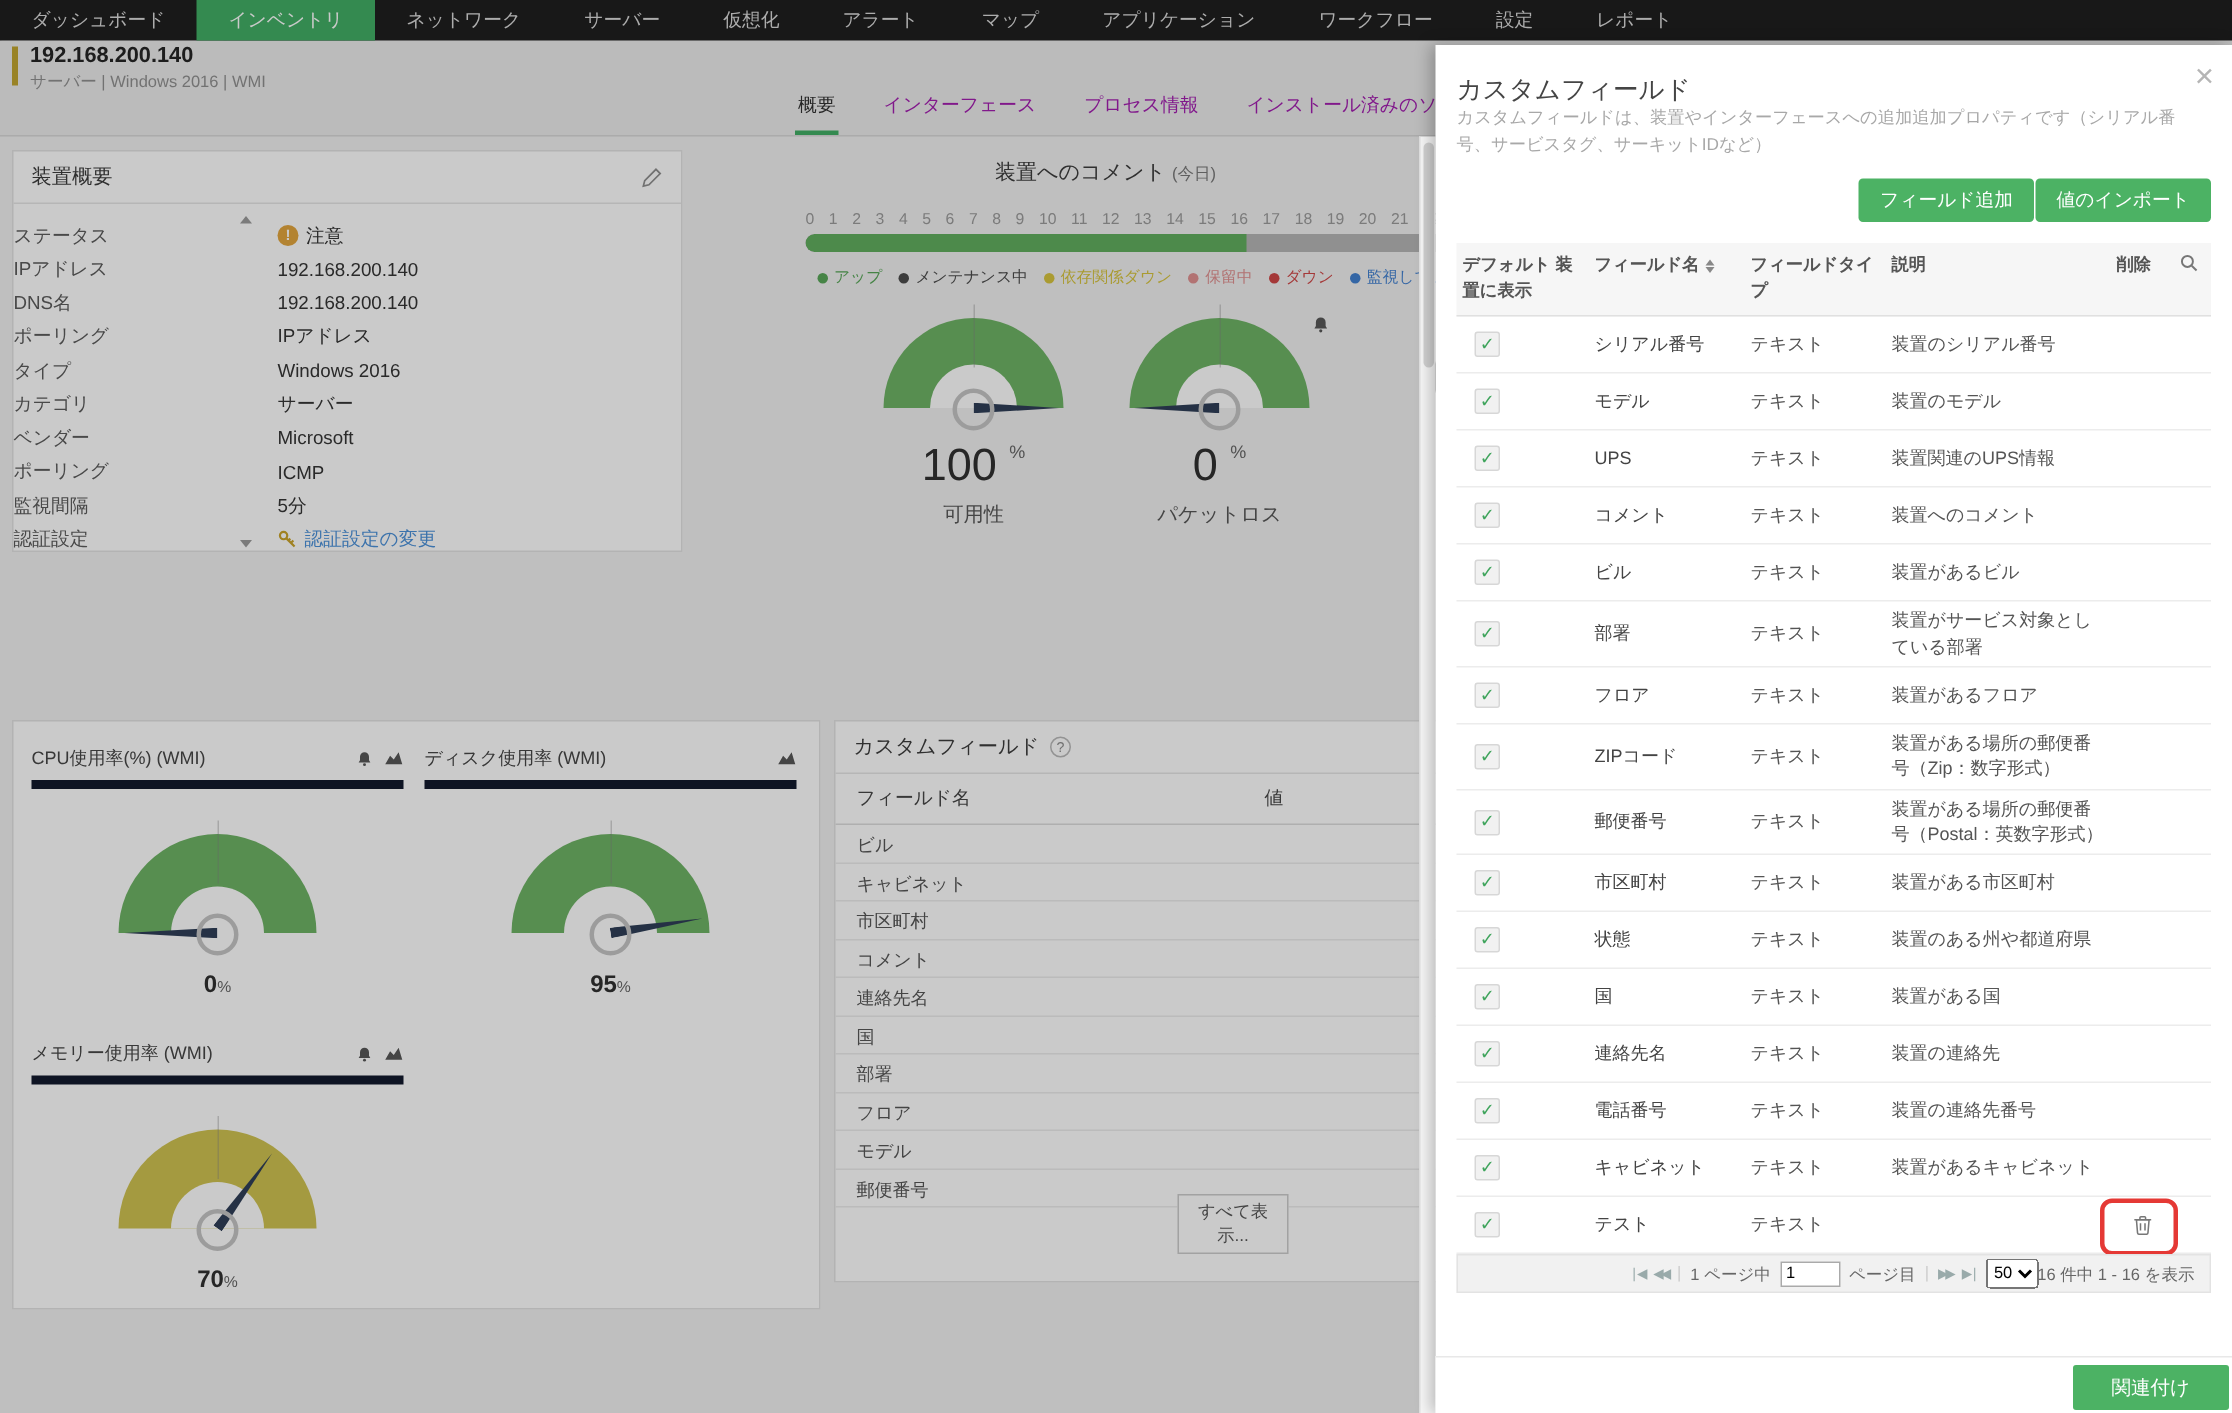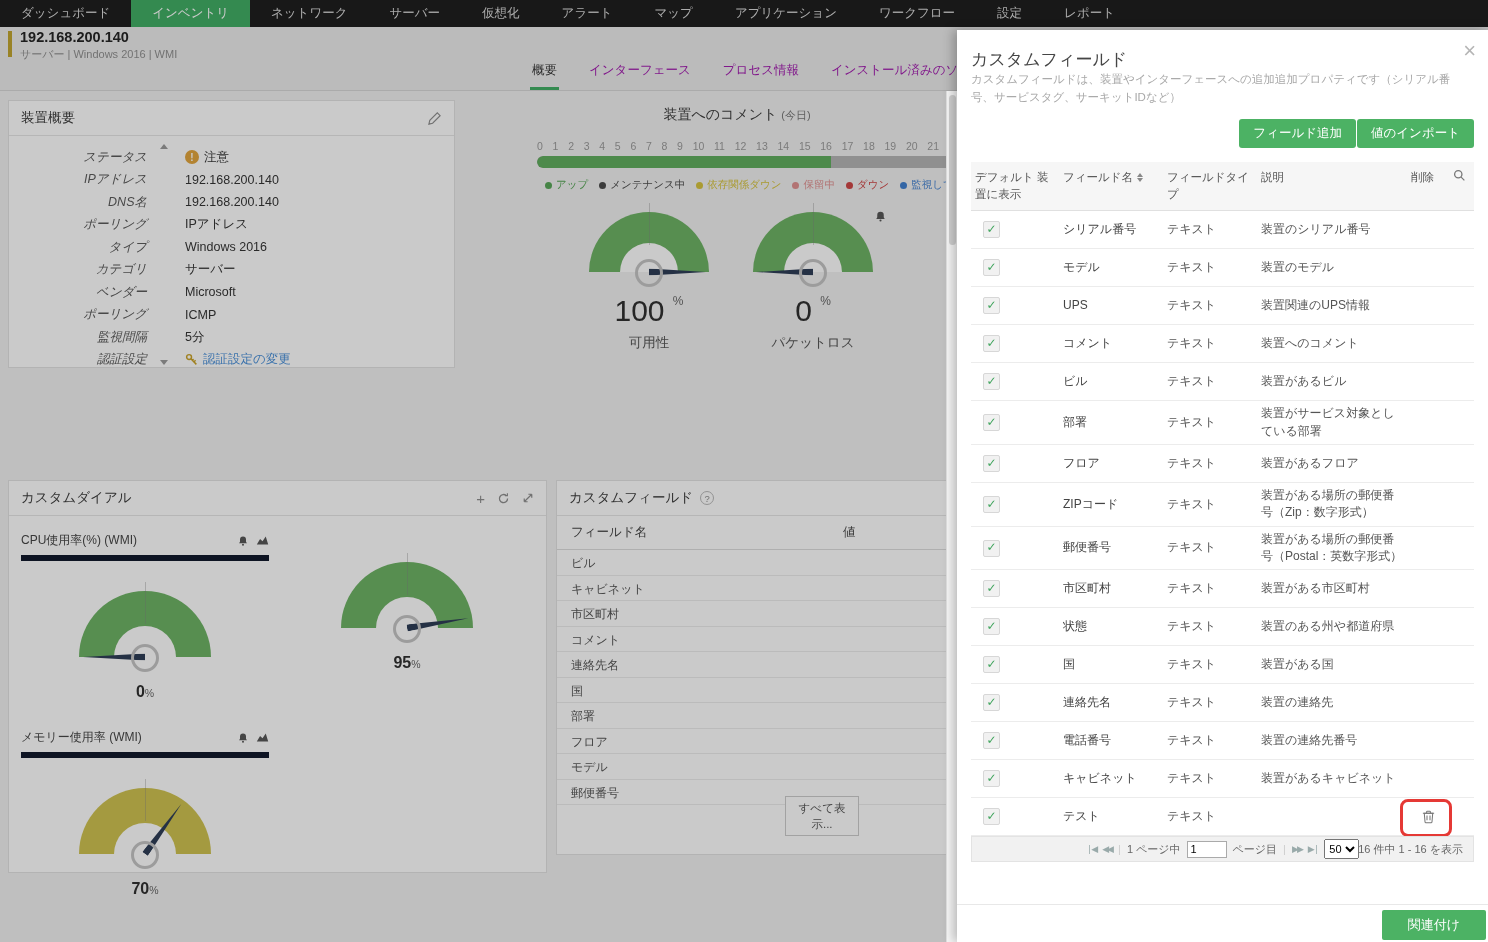--- a/index.html
+++ b/index.html
@@ -26,21 +26,21 @@
   .card { position:absolute; background:#fff; border:1px solid #e2e2e2; }
   .card-head { display:flex; align-items:center; padding:8px 12px; border-bottom:1px solid #e6e6e6; }
   .card-title { font-size:13.5px; color:#3a3a3a; }
   .head-icons { margin-left:auto; display:flex; gap:12px; align-items:center; color:#8d8d8d; }
   .hicon { font-size:13px; color:#8d8d8d; cursor:pointer; line-height:1; }
 
   
   .card-summary { left:8px; top:100px; width:447px; height:268px; }
   .sum-body { position:relative; padding:10px 0 0 0; }
   .sum-row { display:flex; height:22.5px; align-items:center; }
-  .sum-label { width:138px; text-align:right; font-size:12.5px; color:#5a5a5a;font-style:italic; }
+  .sum-label { width:138px; text-align:left; font-size:12.5px; color:#5a5a5a; }
   .sum-value { margin-left:38px; font-size:12.5px; color:#333; display:flex; align-items:center; gap:5px; }
   .sum-value.link { color:#4a90d9; }
   .sum-scroll { position:absolute; left:150px; top:8px; bottom:6px; width:9px; display:flex; flex-direction:column; align-items:center; justify-content:space-between; }
   .tri-up,.tri-dn { width:0; height:0; border-left:4px solid transparent; border-right:4px solid transparent; }
   .tri-up { border-bottom:5px solid #9a9a9a; }
   .tri-dn { border-top:5px solid #9a9a9a; }
   .stat-ico { display:none; }
   .stat-ico.on { display:inline-flex; width:14px; height:14px; border-radius:50%; background:#e2a43b; color:#fff; font-size:10px; font-weight:bold; align-items:center; justify-content:center; }
   .key-ico { display:none; }
   .key-ico.on { display:inline-block; }
@@ -115,21 +115,21 @@
   
   .panel { position:absolute; left:957px; top:30px; width:531px; height:912px; background:#fff; z-index:60; box-shadow:-4px 0 10px rgba(0,0,0,.25); padding:0 14px; }
   .panel-close { position:absolute; top:10px; right:12px; font-size:22px; color:#b5b5b5; cursor:pointer; line-height:1; font-weight:300; }
   .panel-title { margin-top:18px; font-size:17px; color:#454545; }
   .panel-desc { margin-top:0; font-size:11.5px; color:#a8a8a8; line-height:1.55; width:498px; }
   .panel-btns { margin-top:12px; display:flex; justify-content:flex-end; gap:1px; }
   .gbtn { background:#4cb264; color:#fff; border:none; font-size:12.5px; padding:6px 14px; border-radius:3px; cursor:pointer; font-family:inherit; }
 
   .ptable { margin-top:14px; }
   .pt-grid { display:grid; grid-template-columns:88px 104px 94px 150px 42px 25px; align-items:center; }
-  .pt-head { background:#f6f6f6; border-bottom:1px solid #e0e0e0; padding:7px 0; font-size:11.5px; color:#555; align-items:start; }
+  .pt-head { background:#f6f6f6; border-bottom:1px solid #e0e0e0; padding:7px 0; font-size:11.5px; color:#555; align-items:start;font-weight:bold; }
   .pt-head > div { padding:0 4px; line-height:1.5; }
   .fn-head { display:flex; align-items:center; gap:4px; }
   .sort-ico { display:inline-flex; flex-direction:column; gap:1px; }
   .sort-ico i { width:0; height:0; border-left:3.5px solid transparent; border-right:3.5px solid transparent; display:block; }
   .sort-ico .su { border-bottom:4px solid #888; }
   .sort-ico .sd { border-top:4px solid #888; }
   .pt-row { border-bottom:1px solid #ececec; min-height:38px; font-size:12px; color:#555; padding:4px 0; }
   .pt-row > div { padding:0 4px; line-height:1.45; }
   .pt-name { color:#444; }
   .chk { width:17px; height:17px; margin-left:8px; background:#f1f1f1; border:1px solid #d7d7d7; border-radius:2px; display:flex; align-items:center; justify-content:center; color:#3fa45c; font-size:12px; font-weight:bold; cursor:pointer; }
@@ -413,37 +413,20 @@
         <span>診断</span>
       </div>
     </div>
     <div class="alert-body">
       <span class="warn-dot">!</span>
       <span class="alert-msg">メモリー使用率が70%になっています。この監視の予測値は59%で、現在の違反しきい値は69%です。: Top 3 Processes:-java.exe - 5.455%;explorer.exe - 4.395%;MsMpEng.exe - 2.571%</span>
     </div>
   </div>
 
   <div class="card card-dials">
-    <div class="card-head">
-      <div class="card-title">カスタムダイアル</div>
-      <div class="head-icons">
-        <span class="hicon" style="font-size:15px;">+</span>
-        <span class="hicon">
-          <svg width="13" height="13" viewBox="0 0 16 16" fill="none" stroke="#8d8d8d" stroke-width="1.6">
-              <path d="M13 8a5 5 0 1 1-1.5-3.5"></path>
-              <path d="M12.8 1.5v3h-3" stroke-width="1.4"></path>
-            </svg>
-        </span>
-        <span class="hicon">
-          <svg width="12" height="12" viewBox="0 0 16 16" fill="none" stroke="#8d8d8d" stroke-width="1.6">
-              <path d="M3 13L13 3M13 3H8.5M13 3v4.5M3 13h4.5M3 13V8.5"></path>
-            </svg>
-        </span>
-      </div>
-    </div>
     <div class="dials-grid">
 
     <div class="dial">
           <div class="d-head">
             <span class="d-title">CPU使用率(%) (WMI)</span>
             <span class="d-icons">
               <span class="d-ico on">
                 <svg width="12" height="12" viewBox="0 0 16 16">
                   <path d="M8 2a4 4 0 0 0-4 4v3l-1.2 2h10.4L12 9V6a4 4 0 0 0-4-4z" fill="#555"></path>
                   <circle cx="8" cy="13" r="1.3" fill="#555"></circle>
@@ -459,20 +442,31 @@
           <div class="gauge lg">
             <div class="ring" style="background: rgb(108, 178, 99);"></div>
             <div class="hole"></div>
             <div class="tick"></div>
             <div class="needle" style="transform: translateX(-50%) rotate(-90deg);"></div>
             <div class="hub"></div>
           </div>
           <div class="d-val"><span>0</span><span class="u">%</span></div>
         </div>
         <div class="dial">
+          <div class="d-head">
+            <span class="d-title">ディスク使用率 (WMI)</span>
+            <span class="d-icons">
+
+              <span class="d-ico on">
+                <svg width="13" height="11" viewBox="0 0 16 12">
+                  <path d="M1 11L5 4l3 3 4-6 3 10z" fill="#555"></path>
+                </svg>
+              </span>
+            </span>
+          </div>
           <div class="gauge lg">
             <div class="ring" style="background: rgb(108, 178, 99);"></div>
             <div class="hole"></div>
             <div class="tick"></div>
             <div class="needle" style="transform: translateX(-50%) rotate(81deg);"></div>
             <div class="hub"></div>
           </div>
           <div class="d-val"><span>95</span><span class="u">%</span></div>
         </div>
         <div class="dial">

